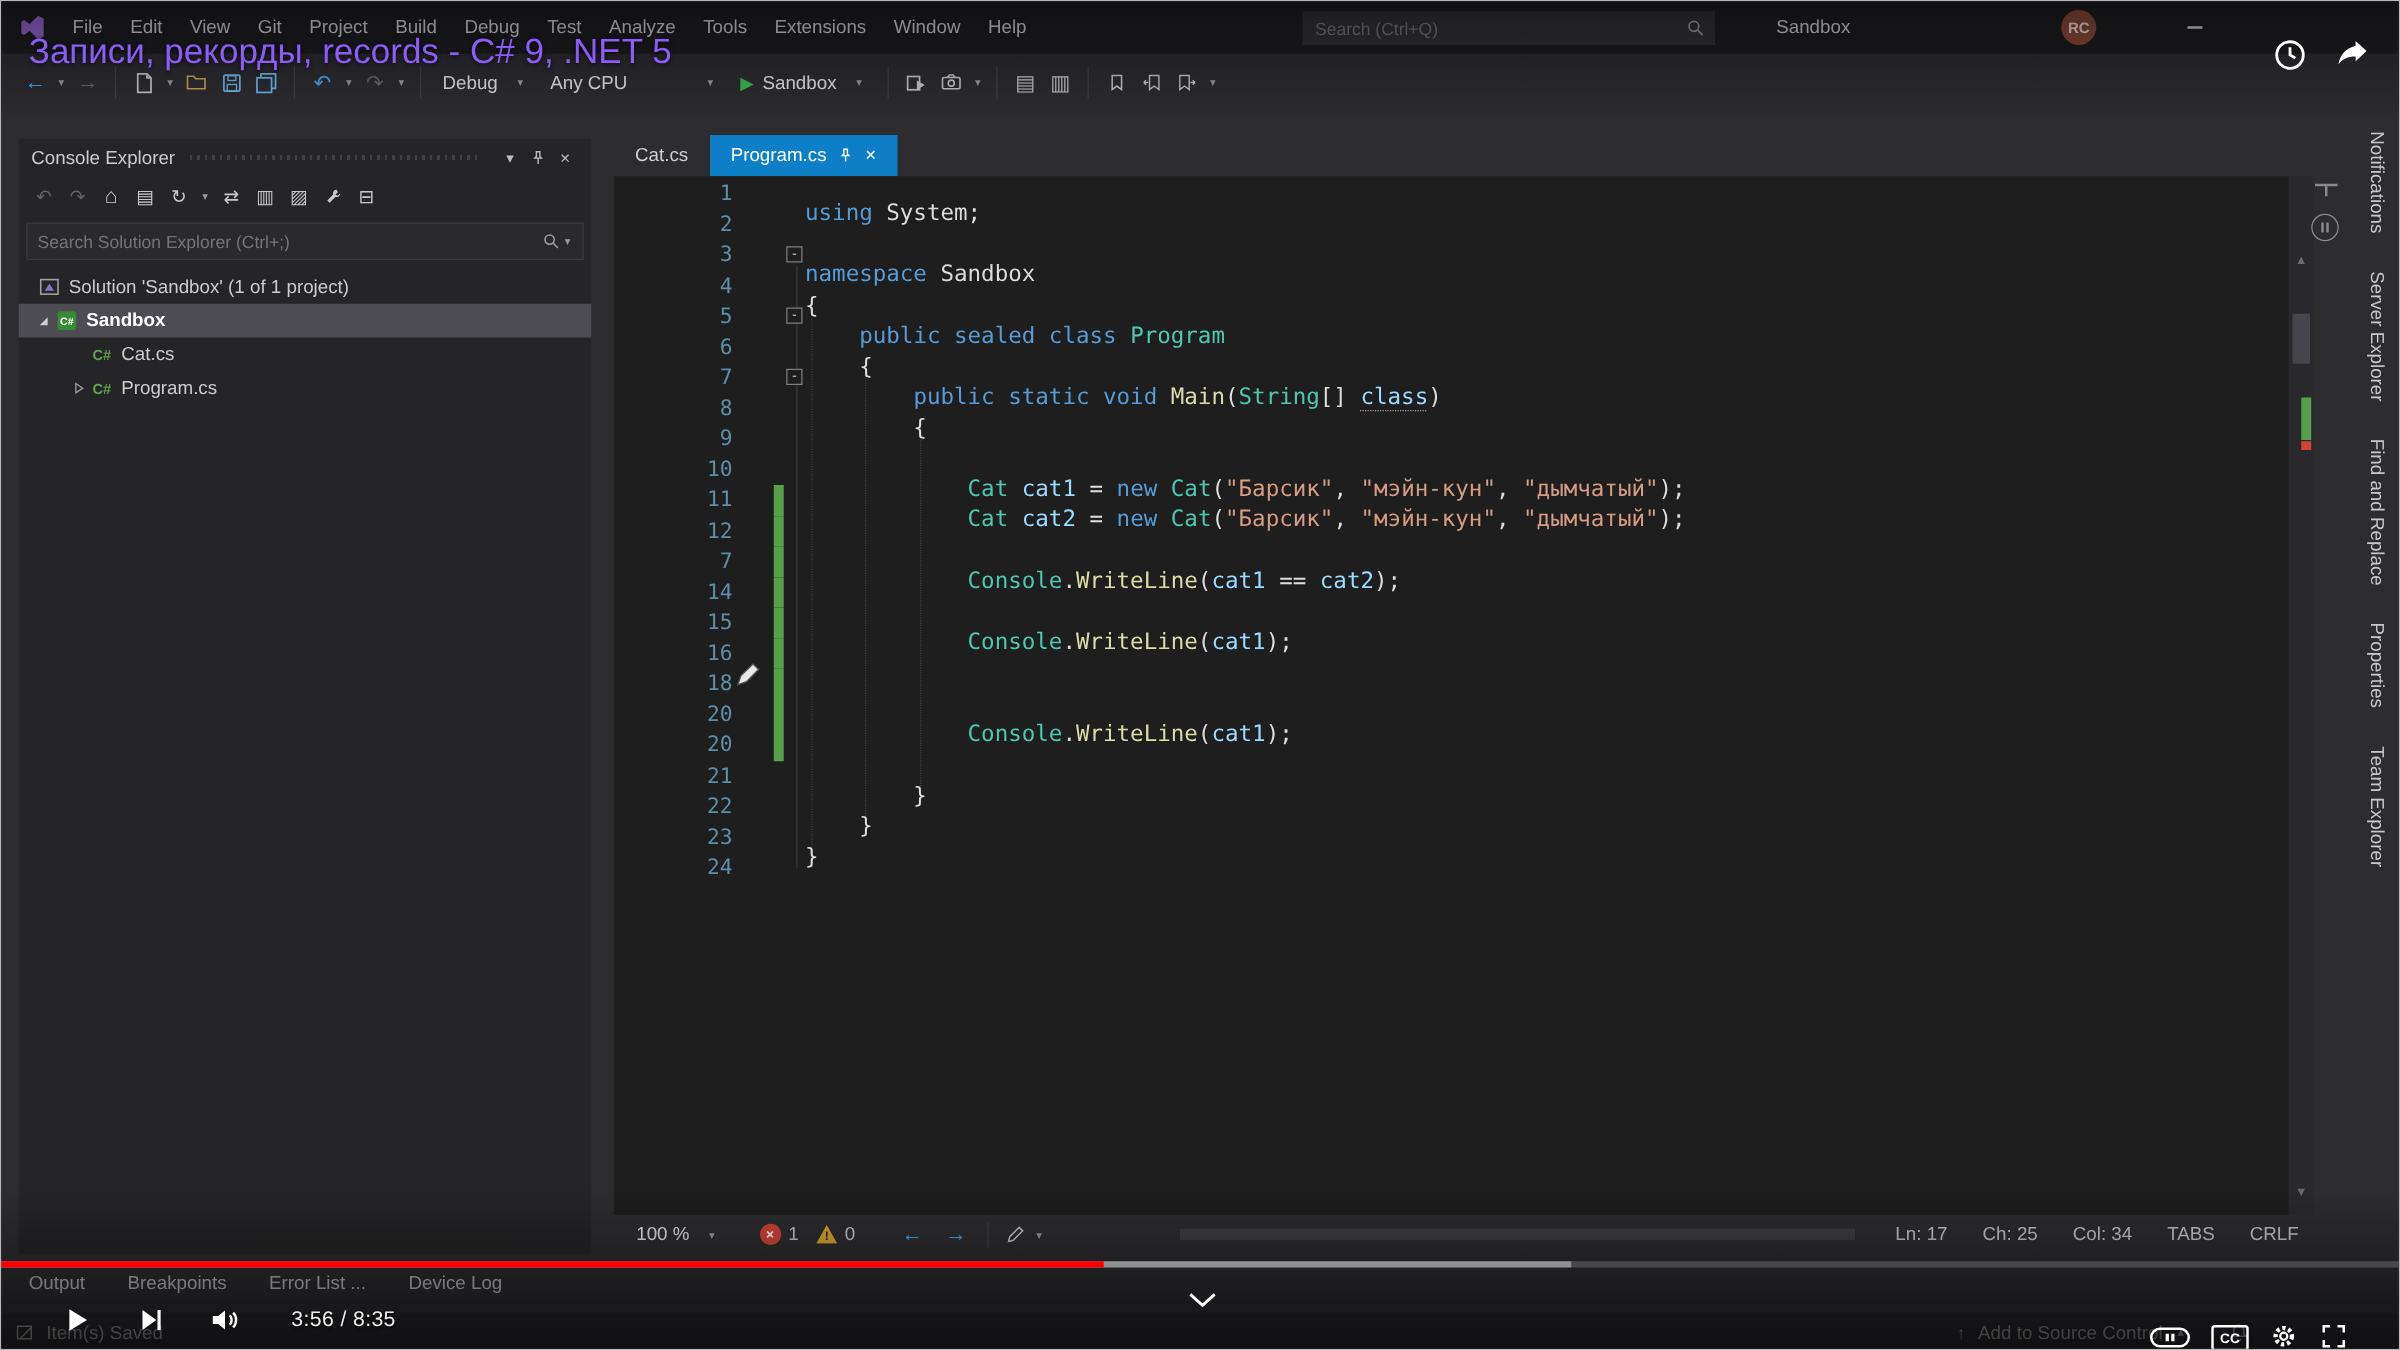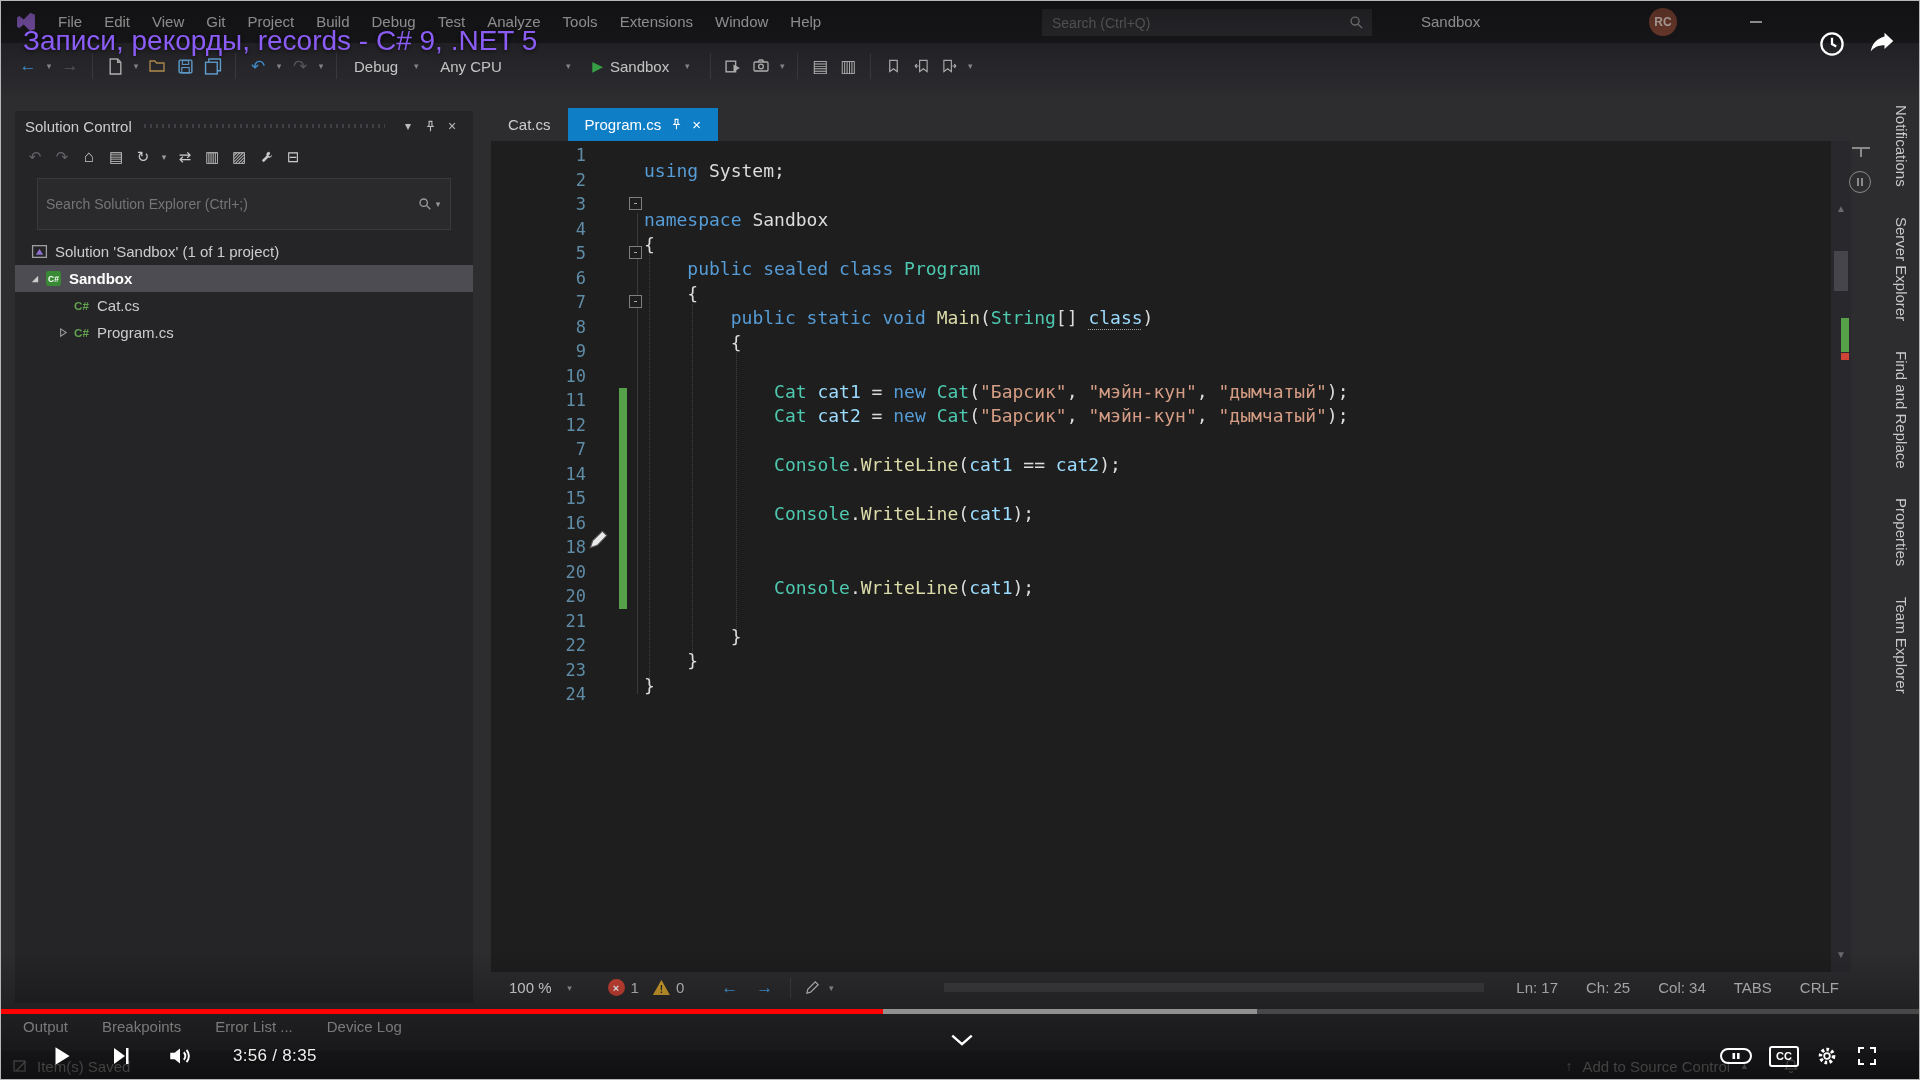--- a/index.html
+++ b/index.html
@@ -34,21 +34,21 @@
   .play-glyph{color:var(--run-green,#3fb950);font-size:14px;margin-right:7px;}
 
   
   #sepanel{position:absolute;left:14px;top:110px;width:458px;height:892px;background:#252527;}
   .se-header{height:30px;display:flex;align-items:center;padding:0 10px;color:#cccccc;font-size:15px;}
   .grip{flex:1;height:4px;margin:0 12px;background:repeating-linear-gradient(90deg,#3f3f46 0 2px,transparent 2px 6px);}
   .se-hicon{width:22px;display:flex;justify-content:center;color:#bdbdbd;font-size:12px;}
   .se-tools{height:32px;display:flex;align-items:center;gap:3px;padding:0 8px;color:#c8c8c8;}
   .se-ti{min-width:24px;height:24px;display:flex;align-items:center;justify-content:center;font-size:15px;}
   .se-ti.dis{color:#64646a}
-  .se-search{margin:5px 22px 8px;height:26px;background:#2a2a2d;border:1px solid #3a3a3e;display:flex;align-items:center;padding:12px 6px;}
+  .se-search{margin:5px 6px 8px;height:26px;background:#2a2a2d;border:1px solid #3a3a3e;display:flex;align-items:center;padding:1px 6px;}
   .se-search input{flex:1;background:transparent;border:none;outline:none;color:#8d8d8d;font-size:14px;font-family:"Liberation Sans",sans-serif;}
   .trow{height:27px;display:flex;align-items:center;font-size:15px;color:#cccccc;}
   .trow.sel{background:#4c4c52;color:#fff;}
   .trow.sel .tlabel{font-weight:bold;}
   .tarrow{width:18px;display:flex;justify-content:center;flex:none;}
   .ticon{width:20px;height:17px;margin-right:6px;display:flex;align-items:center;justify-content:center;flex:none;}
 
   
   #tabstrip{position:absolute;left:490px;top:107px;height:33px;display:flex;}
   .tab{display:flex;align-items:center;padding:0 17px;font-size:15px;color:#cfcfcf;gap:9px;}
@@ -116,21 +116,21 @@
   .grad-top{position:absolute;left:0;right:0;top:0;height:100px;background:linear-gradient(rgba(0,0,0,.42),transparent);pointer-events:none;z-index:4;}
   .grad-bottom{position:absolute;left:0;right:0;bottom:0;height:130px;background:linear-gradient(transparent,rgba(0,0,0,.6));pointer-events:none;z-index:4;}
   #vtitle{position:absolute;left:22px;top:24px;font-size:28px;color:#8b5cf6;z-index:6;text-shadow:0 1px 4px rgba(0,0,0,.75);}
   #vtopicons{position:absolute;right:22px;top:28px;display:flex;gap:20px;z-index:6;}
   #vprogress{position:absolute;left:0;top:1008px;width:100%;height:5px;z-index:6;background:rgba(255,255,255,.18);}
   #vp-buffer{position:absolute;left:0;top:0;height:100%;background:rgba(255,255,255,.4);}
   #vp-played{position:absolute;left:0;top:0;height:100%;background:var(--progress-red,#f00);}
   #vcontrols{position:absolute;left:0;top:1030px;width:100%;height:50px;z-index:6;display:flex;align-items:center;padding:0 48px;box-sizing:border-box;gap:34px;}
   #vtime{font-size:17px;color:#eee;letter-spacing:.3px;margin-left:6px;text-shadow:0 1px 2px rgba(0,0,0,.8);}
   #vchevron{position:absolute;left:948px;top:1032px;z-index:6;}
-  #vright{position:absolute;right:40px;top:1030px;height:50px;z-index:6;display:flex;align-items:center;gap:16px;}
+  #vright{position:absolute;right:40px;top:1030px;height:50px;z-index:6;display:flex;align-items:flex-end;gap:16px;}
   .cc-box{width:30px;height:21px;border:2px solid #fff;border-radius:3px;color:#fff;font-size:11px;font-weight:bold;display:flex;align-items:center;justify-content:center;box-sizing:border-box;}
 </style>
 </head>
 <body>
 
 <div id="player">
   <div id="vs">
 
     <div id="menubar">
       <span id="vs-logo">
@@ -252,21 +252,21 @@
         <svg width="15" height="16" viewBox="0 0 16 16">
             <path d="M2 2h8v12l-4-3-4 3z" fill="none" stroke="#c8c8c8" stroke-width="1.2"></path>
             <path d="M11 8h4m0 0l-2-2m2 2l-2 2" stroke="#c8c8c8" stroke-width="1.2" fill="none"></path>
           </svg>
       </span>
       <span class="caret">▾</span>
     </div>
 
     <div id="sepanel">
       <div class="se-header">
-        <span>Solution Control</span>
+        <span>Console Explorer</span>
         <span class="grip"></span>
         <span class="se-hicon">▾</span>
         <span class="se-hicon">
           <svg width="13" height="13" viewBox="0 0 14 14">
               <path d="M8.5 1.5v4.2l1.3 1.3H4.2l1.3-1.3V1.5zM7 7v5" fill="none" stroke="#bdbdbd" stroke-width="1.2"></path>
             </svg>
         </span>
         <span class="se-hicon" style="font-size:14px;">×</span>
       </div>
       <div class="se-tools">

